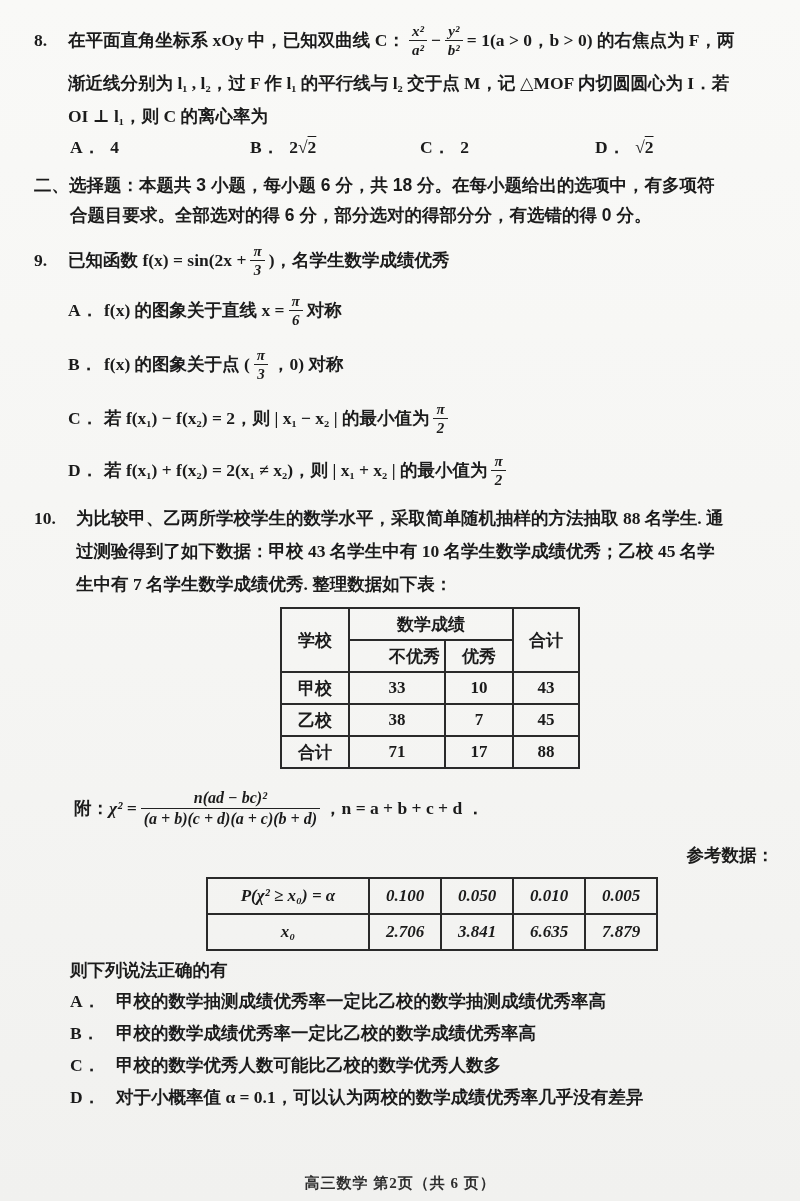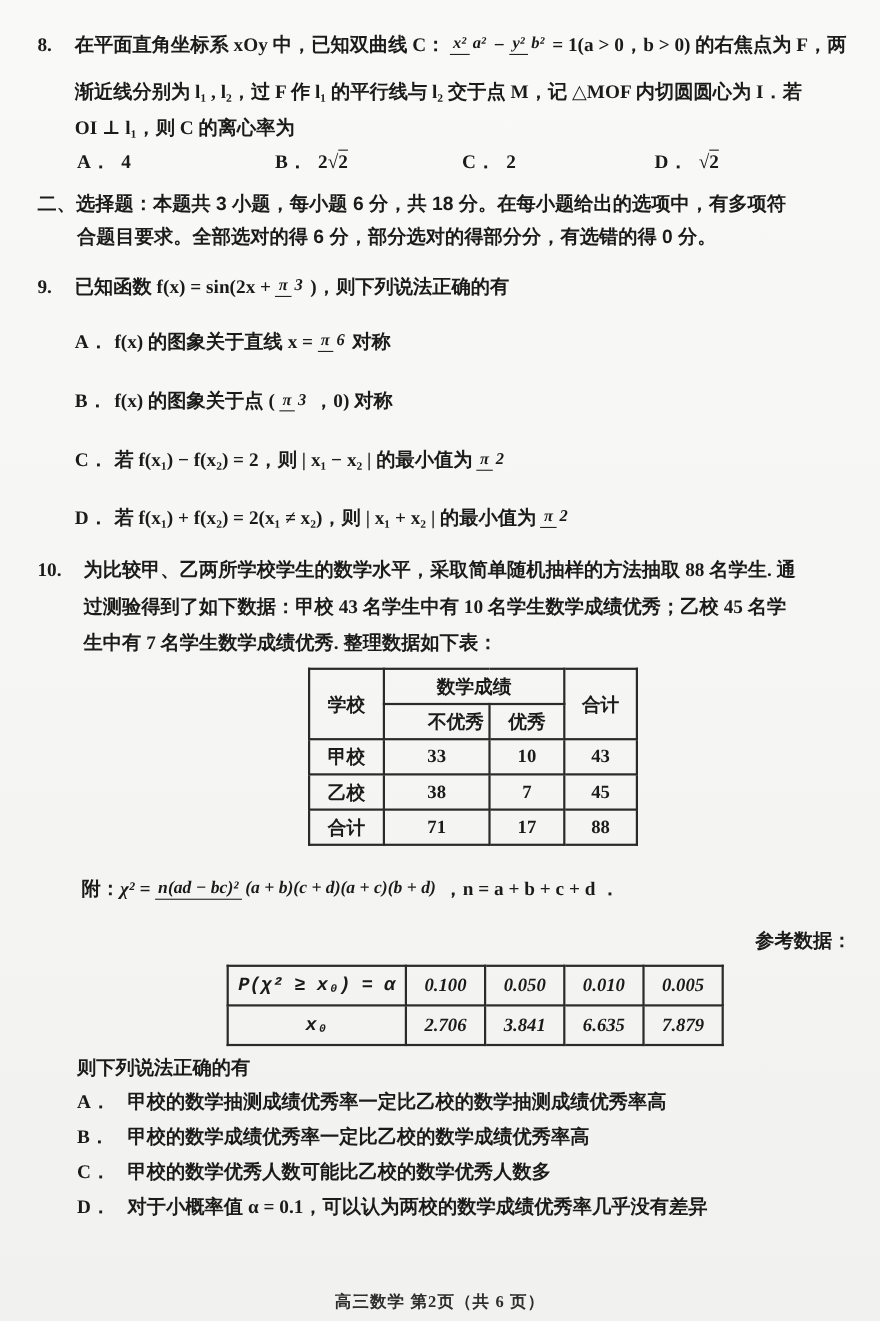--- a/index.html
+++ b/index.html
@@ -19,21 +19,21 @@
     overflow:hidden;
     font-weight:600;
   }
   .qline{display:flex;align-items:center;font-size:17.5px;line-height:30px;}
   .qnum{flex:none;width:34px;}
   .qnum.w40{width:42px;}
   .indent{margin-left:34px;text-align:right;}
   .mrow{display:flex;align-items:center;flex-wrap:nowrap;}
   .mrow > span{white-space:pre;}
   .frac{
-    display:inline-flex;align-self:center;
+    display:inline-flex;flex-direction:column;align-self:center;
     text-align:center;font-size:15px;line-height:1.2;margin:0 4px;
     font-style:italic;
   }
   .frac .num{display:block;border-bottom:1.5px solid #222;padding:0 3px;}
   .frac .den{display:block;padding:0 3px;}
   .sqrt-rad{text-decoration:overline;}
   .optrow{display:flex;align-items:center;font-size:17.5px;margin-left:36px;height:30px;}
   .optrow .o1{width:180px;}
   .optrow .o2{width:170px;}
   .optrow .o3{width:175px;}
@@ -50,21 +50,21 @@
   table{border-collapse:collapse;font-size:17px;border-radius:15px;}
   td{border:2px solid #2a2a2a;text-align:center;padding:0 4px;}
   .t1{margin-left:246px;margin-top:6px;}
   .t1 td{height:30px;}
   .t1 .c0{width:58px;}
   .t1 .c1{width:86px;text-align:right;}
   .t1 .c2{width:58px;}
   .t1 .c3{width:56px;}
   .t2{margin-left:172px;margin-top:8px;}
   .t2 td{height:34px;}
-  .t2 .c0{width:152px;font-style:italic;font-family:Liberation Mono, monospace;}
+  .t2 .c0{width:152px;font-style:italic;}
   .t2 .cn{width:62px;font-style:italic;}
   .note-row{display:flex;align-items:center;margin-left:40px;font-size:17.5px;margin-top:12px;height:54px;}
   .note-row .bigfrac{font-size:16px;}
   .reftitle{margin-left:40px;font-size:17.5px;line-height:28px;margin-top:6px;font-family:"Liberation Sans","DejaVu Sans",sans-serif;font-weight:700;text-align:right;}
   .q10opt{display:flex;font-size:17.5px;line-height:32px;margin-left:36px;}
   .q10opt .opt-label{flex:none;width:36px;}
   .thenline{margin-left:36px;font-size:17.5px;line-height:30px;margin-top:4px;}
   .footer{
     position:absolute;left:0;bottom:8px;width:100%;
     text-align:center;font-size:15px;color:#2e2e2e;letter-spacing:1px;
@@ -105,21 +105,21 @@
     <div class="secline">二、选择题：本题共 3 小题，每小题 6 分，共 18 分。在每小题给出的选项中，有多项符</div>
     <div class="secline sec2">合题目要求。全部选对的得 6 分，部分选对的得部分分，有选错的得 0 分。</div>
   </div>
 
   <div class="gap6">
     <div class="qline h48">
       <span class="qnum">9.</span>
       <span class="mrow">
         <span>已知函数 f(x) = sin(2x +</span>
         <span class="frac"><span class="num">π</span><span class="den">3</span></span>
-        <span>)，则下列说法正确的有</span>
+        <span>)，名学生数学成绩优秀</span>
       </span>
     </div>
     <div class="qopt h52">
       <span class="opt-label">A．</span>
       <span class="mrow">
         <span>f(x) 的图象关于直线 x =</span>
         <span class="frac"><span class="num">π</span><span class="den">6</span></span>
         <span>对称</span>
       </span>
     </div>

